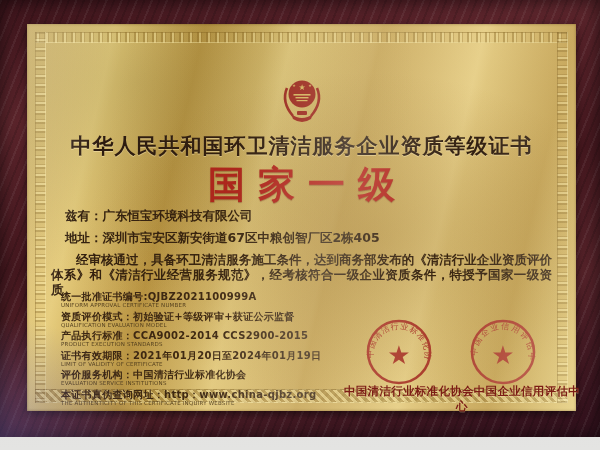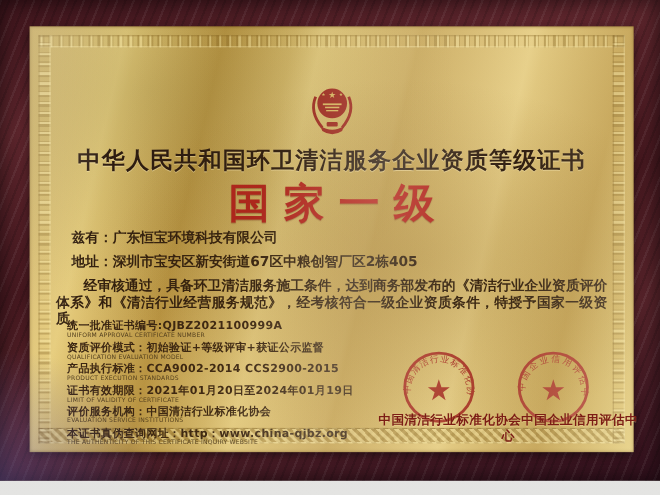--- a/index.html
+++ b/index.html
@@ -86,21 +86,21 @@
   .details { position:absolute; left:14px; top:247px; width:300px; list-style:none; }
   .details li { margin-bottom:2.5px; }
   .d-zh { font-size:10px; font-weight:bold; line-height:11px; color:#3a2512; letter-spacing:.3px; }
   .d-en { font-size:5.5px; line-height:6px; color:#54401f; letter-spacing:.2px; }
 
   .seal { position:absolute; width:72px; height:72px; opacity:.92; }
   .seal-left { left:316px; top:272px; }
   .seal-right { left:420px; top:272px; }
 
   .seal-caption {
-    position:absolute; left:292px; top:330px; width:246px; text-align:center;
+    position:absolute; left:292px; top:340px; width:246px; text-align:center;
     font-size:11.5px; font-weight:bold; color:#7c1d15; letter-spacing:.3px; z-index:3;
     text-shadow:0 1px 0 rgba(255,235,180,.3);
   }
 </style>
 </head>
 <body>
 
 <div class="photo">
   <div class="wood">
     <div class="plate">

